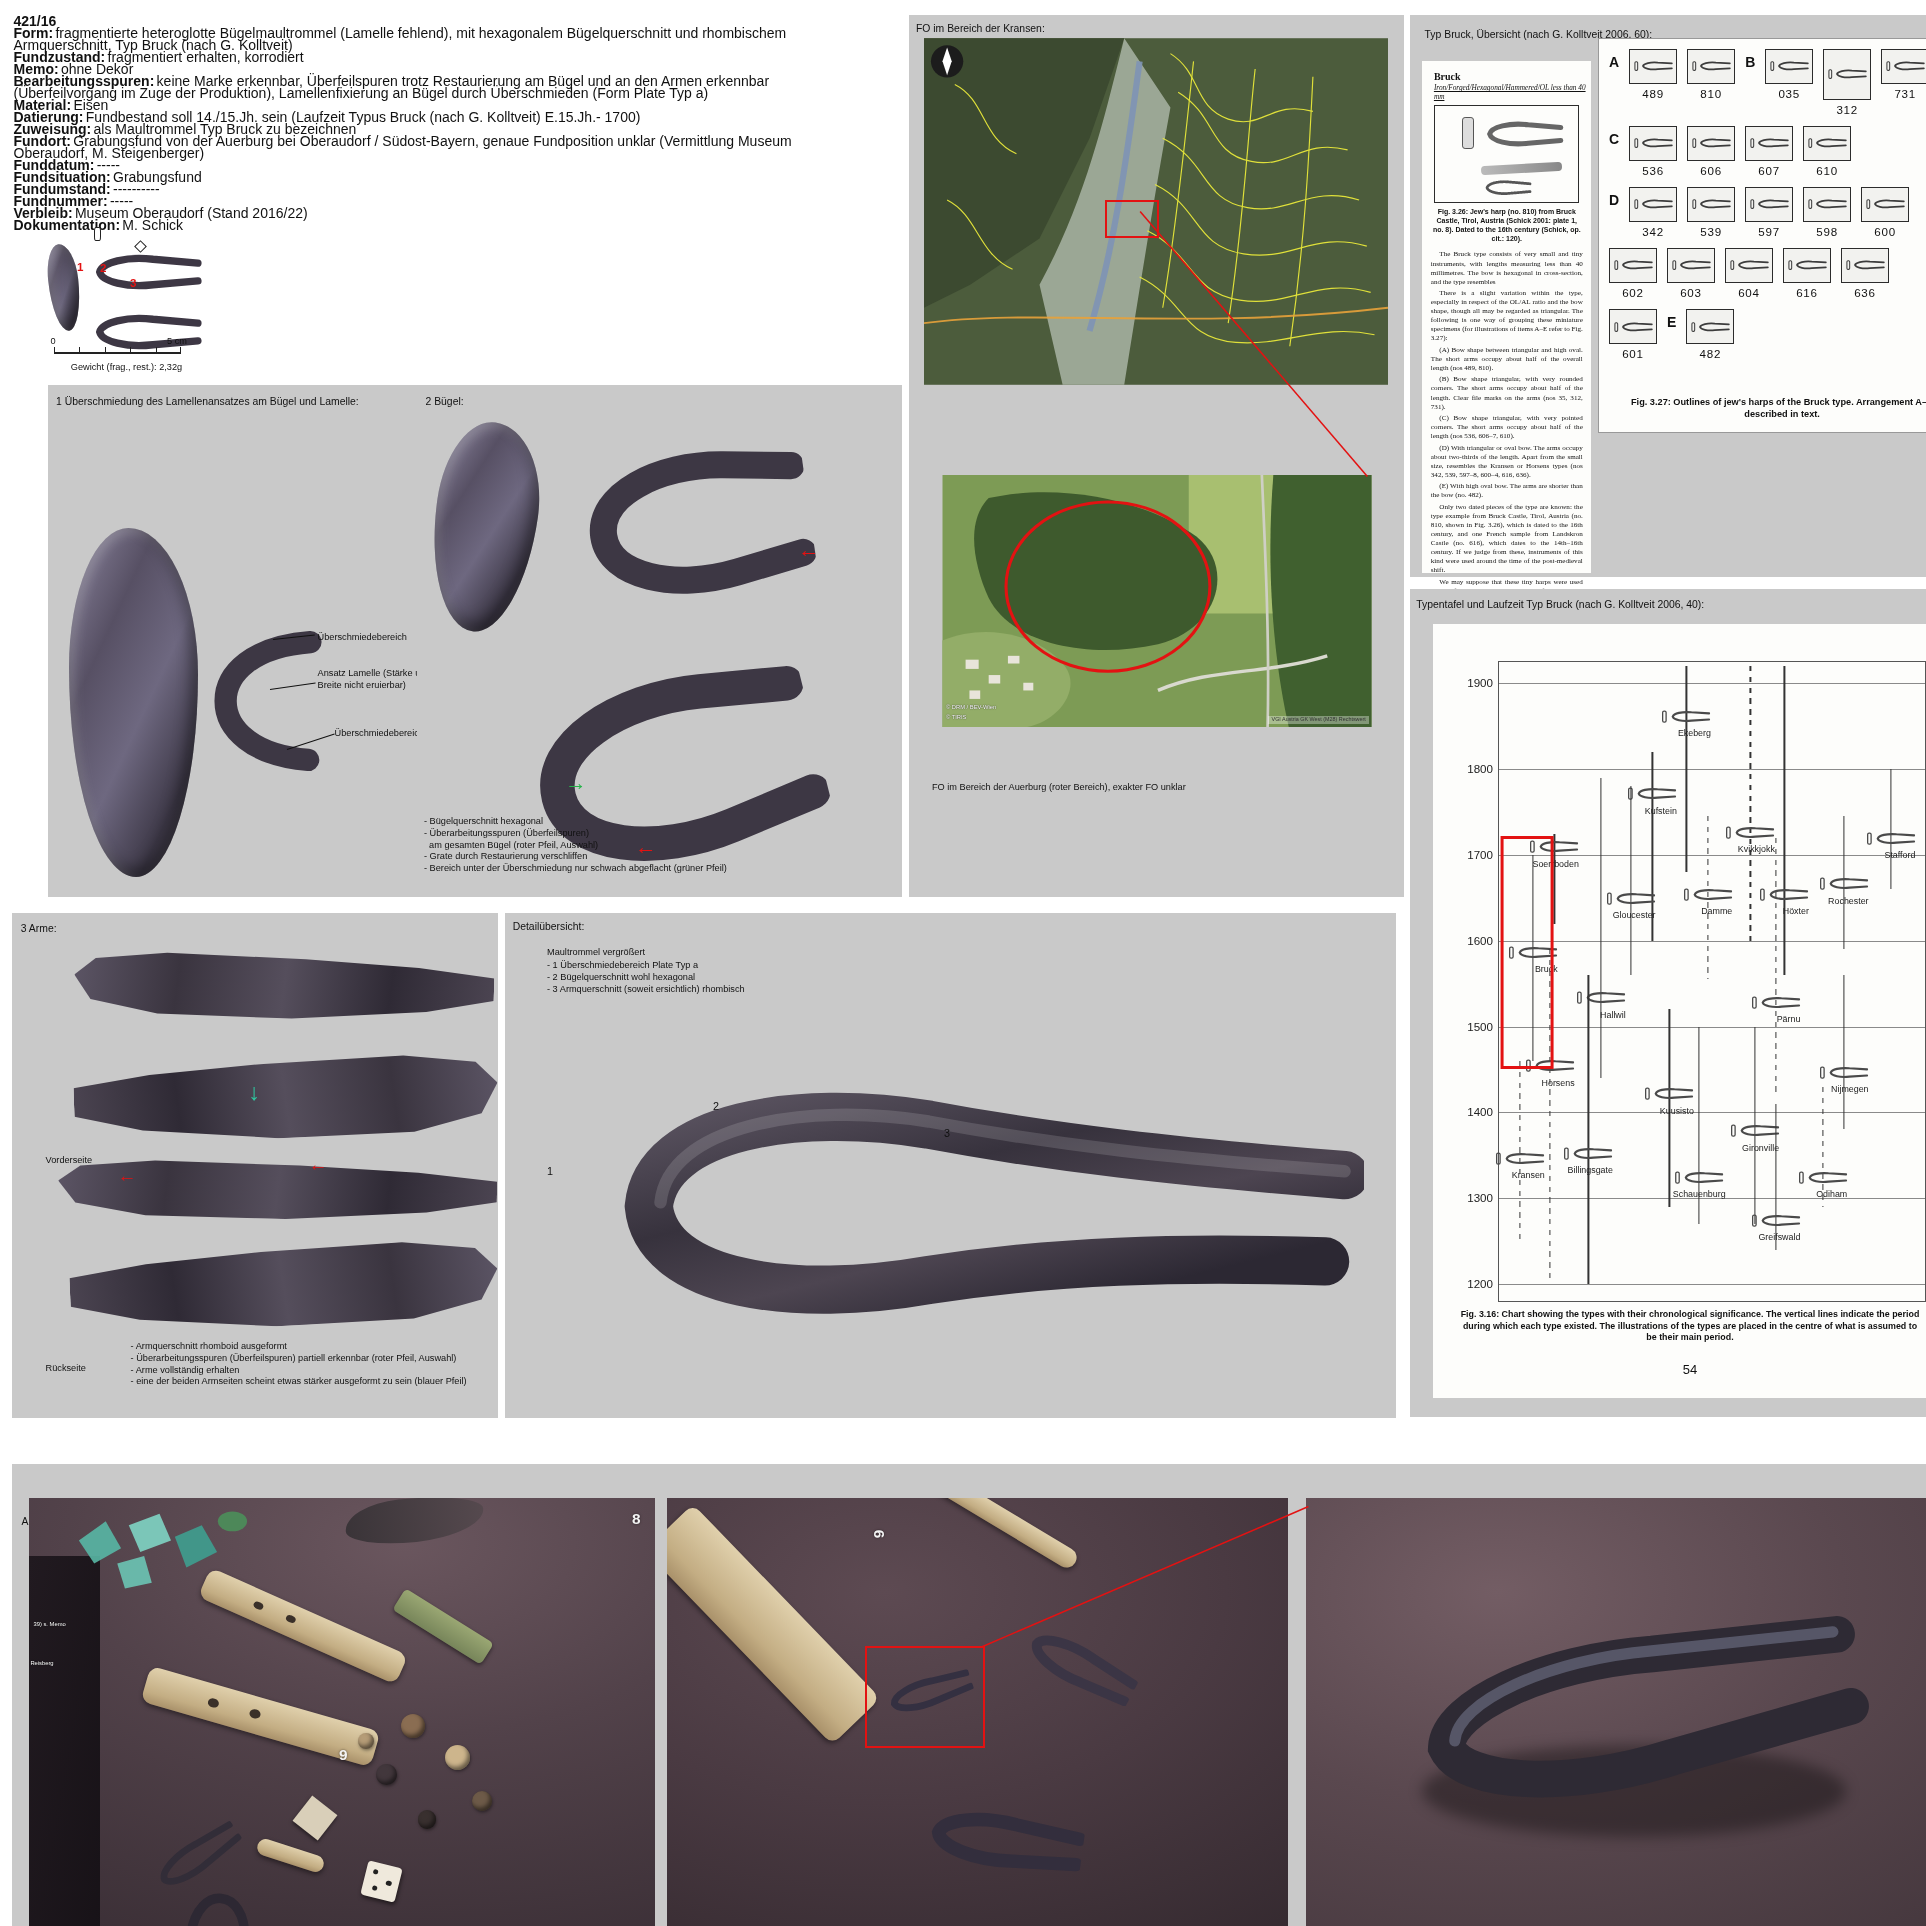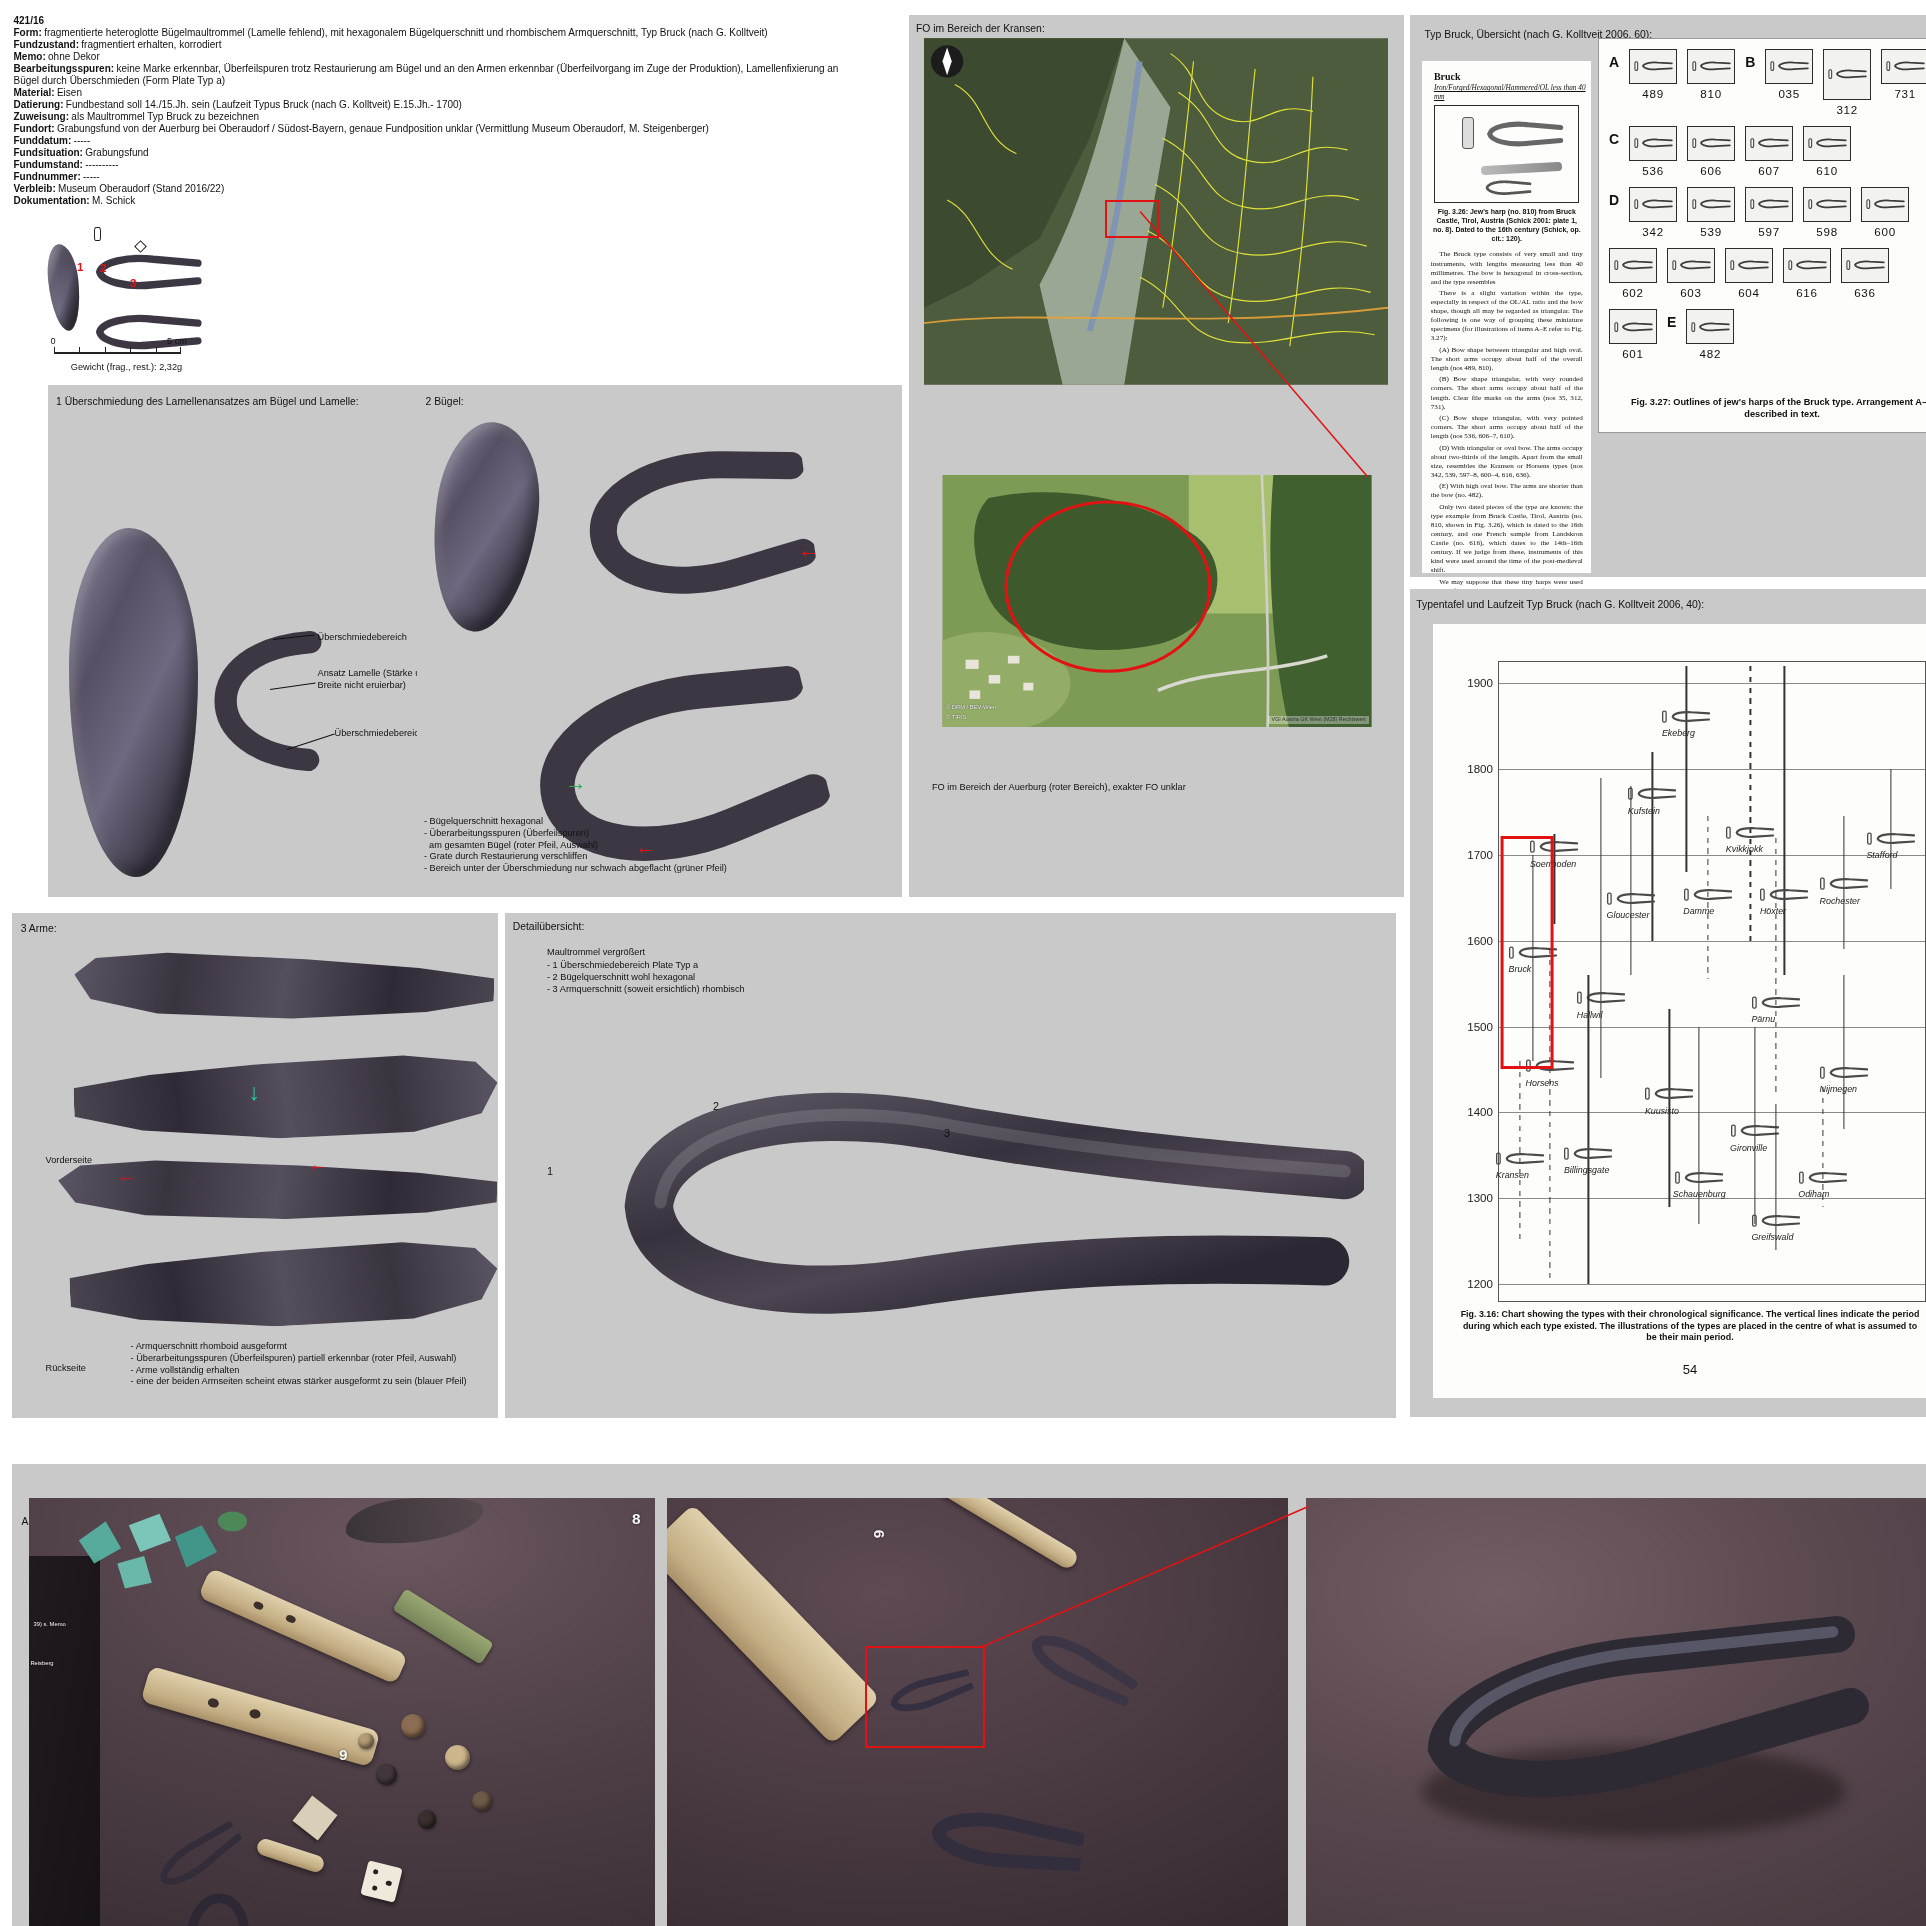--- a/index.html
+++ b/index.html
@@ -4,21 +4,21 @@
 <style>
   html,body{margin:0;padding:0;background:#fff;}
   #page{position:relative;width:1975px;height:1997px;background:#fff;overflow:hidden;
         font-family:"Liberation Sans",sans-serif;color:#111;}
   .abs{position:absolute;}
   .panel{position:absolute;background:#c9c9c9;}
   .ttl{font-size:10.4px;line-height:1.25;}
   .txt{font-size:9.2px;line-height:1.28;}
   b{font-weight:bold;}
   
-  #catalog{left:13.5px;top:14.6px;width:840px;font-size:10px;line-height:12px;}
+  #catalog{left:13.5px;top:14.6px;width:840px;font-size:14px;line-height:12px;}
   #catalog .fld b{margin-right:2.3px;}
   
   .redmark{color:#e31212;font-weight:bold;font-size:11.6px;}
   .scalebar{position:absolute;height:1.5px;background:#222;}
   .tick{position:absolute;width:1.2px;height:6.2px;background:#222;top:-4.6px;}
   .xsec{position:absolute;border:1.2px solid #222;background:#fff;}
   
   .blob{position:absolute;background:linear-gradient(115deg,#8d87a0 0%,#575064 30%,#6e6880 55%,#3e3948 80%,#59525f 100%);
         box-shadow:inset -5.4px -7px 15.4px rgba(0,0,0,.45), inset 3.9px 3.9px 11.6px rgba(255,255,255,.25);}
   .blobshape{border-radius:46% 54% 48% 52%/40% 42% 58% 60%;}
@@ -42,21 +42,21 @@
   .f-box{width:46px;height:33px;border:1.5px solid #2c2c2c;background:#f2f2ef;display:flex;align-items:center;justify-content:center;}
   .f-cell.tall .f-box{height:49px;}
   .f-box svg{width:39px;height:20px;color:#3c3c3c;}
   .f-num{font-size:11.6px;margin-top:3.1px;letter-spacing:0.8px;}
   
   #chart-plot{position:absolute;left:65px;top:37px;right:21px;bottom:96px;border:1.2px solid #555;background:#fdfdfb;}
   .gline{position:absolute;left:0;right:0;height:0.8px;background:#8a8a8a;}
   .glabel{position:absolute;left:-45px;width:39px;text-align:right;font-size:11.6px;transform:translateY(-55%);color:#222;}
   .tline{position:absolute;width:1.2px;background:#333;transform:translateX(-50%);}
   .tline.dashed{background:repeating-linear-gradient(#333 0 5.4px,transparent 5.4px 10.8px);}
-  .tglyph{position:absolute;transform:translate(-50%,-50%);text-align:left;color:#4a4a4a;font-style:italic;}
+  .tglyph{position:absolute;transform:translate(-50%,-50%);text-align:right;color:#4a4a4a;}
   .tglyph svg{width:49px;height:21.6px;display:block;margin:0 auto;}
   .tlabel{font-size:8.9px;color:#222;margin-top:0.8px;white-space:nowrap;}
   .hlbox{position:absolute;border:3.1px solid #e31212;transform:translateX(-50%);}
   
   .maplab{position:absolute;color:#fff;font-size:5.8px;line-height:1.3;text-shadow:0 0 1.2px #000;}
   
   .photo{position:absolute;overflow:hidden;}
   .mnum{position:absolute;color:#f4f4f4;font-size:15.4px;font-weight:bold;text-shadow:0 0 2.3px rgba(0,0,0,.6);}
   .bone{position:absolute;background:linear-gradient(#e0d0ac,#c3ad83 70%,#a9916a);border-radius:10px;
         box-shadow:0.8px 2.3px 5.4px rgba(0,0,0,.45);}

